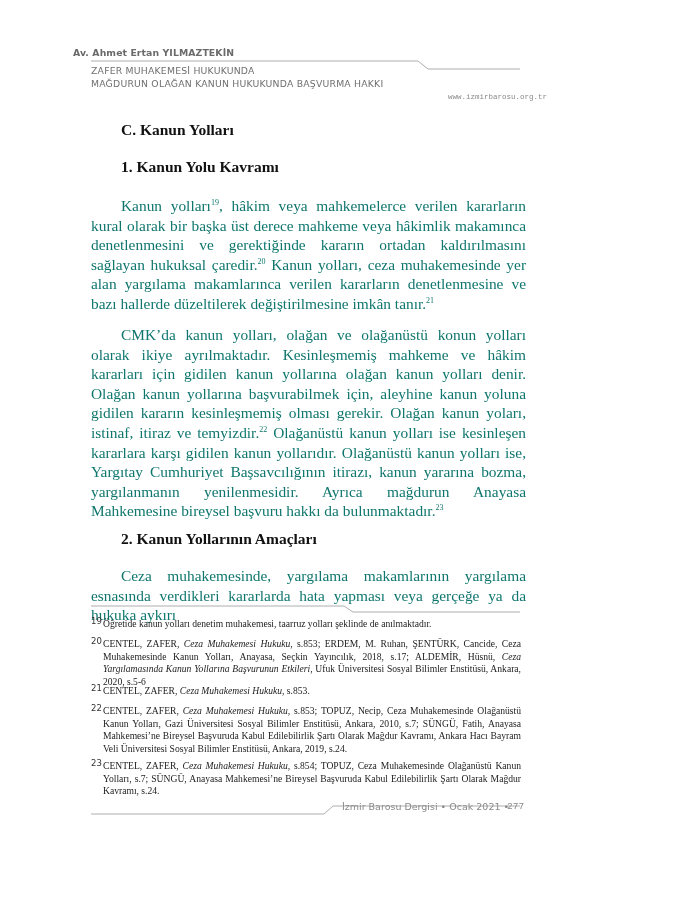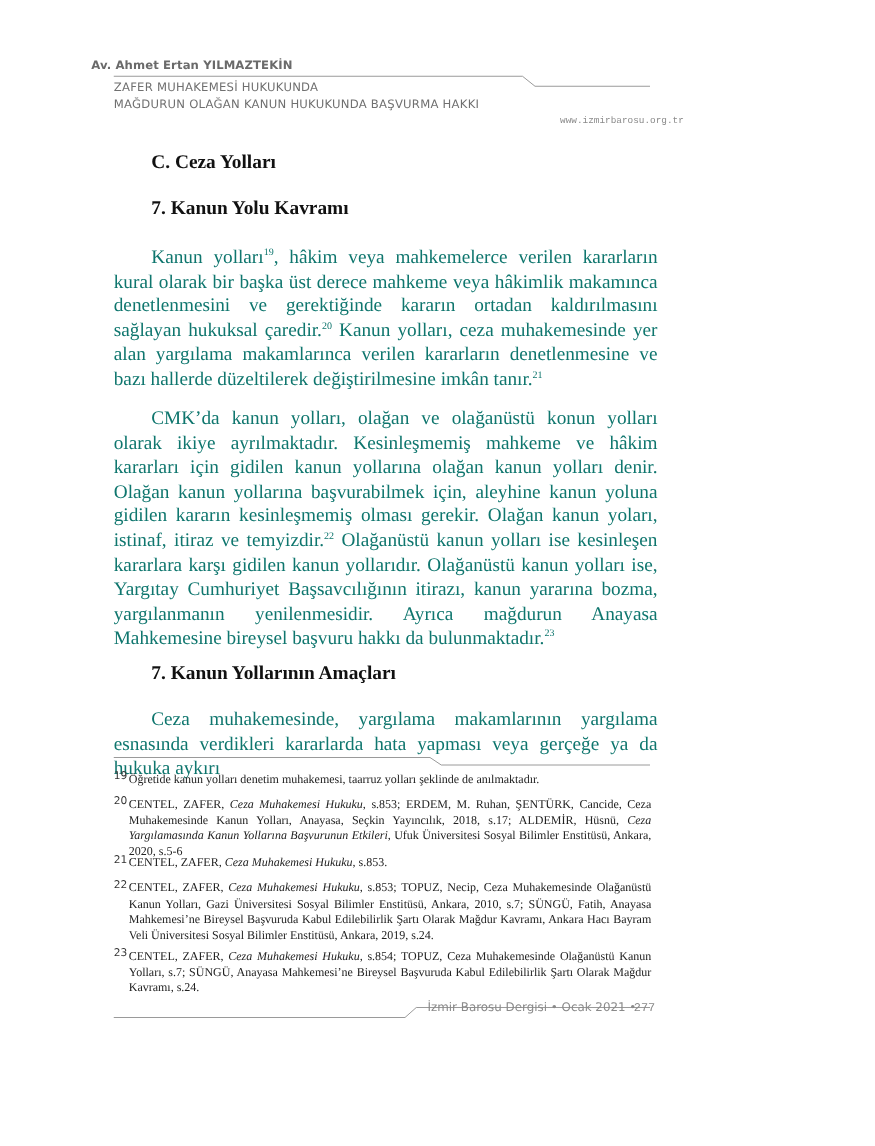--- a/index.html
+++ b/index.html
@@ -37,32 +37,32 @@
 <div class="abs hdr-title1">ZAFER MUHAKEMESİ HUKUKUNDA</div>
 <div class="abs hdr-title2">MAĞDURUN OLAĞAN KANUN HUKUKUNDA BAŞVURMA HAKKI</div>
 <div class="abs hdr-url">www.izmirbarosu.org.tr</div>
 
 <svg class="rule">
   <polyline points="91,61 418,61 428,69 520,69" fill="none" stroke="#9a9a9a" stroke-width="0.8"></polyline>
   <polyline points="91,606 344,606 353,612 520,612" fill="none" stroke="#9a9a9a" stroke-width="0.8"></polyline>
   <polyline points="91,814 324,814 333,806 520,806" fill="none" stroke="#9a9a9a" stroke-width="0.8"></polyline>
 </svg>
 
-<div class="abs heading" style="left:121px; top:121px;">C. Ceza Yolları</div>
-<div class="abs heading" style="left:121px; top:158px;">7. Kanun Yolu Kavramı</div>
+<div class="abs heading" style="left:121px; top:121px;">C. Kanun Yolları</div>
+<div class="abs heading" style="left:121px; top:158px;">1. Kanun Yolu Kavramı</div>
 
 <div class="abs para" style="top:196px;">
   <p><span>Kanun yolları</span><sup>19</sup><span>, hâkim veya mahkemelerce verilen kararların kural olarak bir başka üst derece mahkeme veya hâkimlik makamınca denetlenmesini ve gerektiğinde kararın ortadan kaldırılmasını sağlayan hukuksal çaredir.</span><sup>20</sup><span> Kanun yolları, ceza muhakemesinde yer alan yargılama makamlarınca verilen kararların denetlenmesine ve bazı hallerde düzeltilerek değiştirilmesine imkân tanır.</span><sup>21</sup></p>
 </div>
 
 <div class="abs para" style="top:325px;">
   <p><span>CMK’da kanun yolları, olağan ve olağanüstü konun yolları olarak ikiye ayrılmaktadır. Kesinleşmemiş mahkeme ve hâkim kararları için gidilen kanun yollarına olağan kanun yolları denir. Olağan kanun yollarına başvurabilmek için, aleyhine kanun yoluna gidilen kararın kesinleşmemiş olması gerekir. Olağan kanun yoları, istinaf, itiraz ve temyizdir.</span><sup>22</sup><span> Olağanüstü kanun yolları ise kesinleşen kararlara karşı gidilen kanun yollarıdır. Olağanüstü kanun yolları ise, Yargıtay Cumhuriyet Başsavcılığının itirazı, kanun yararına bozma, yargılanmanın yenilenmesidir. Ayrıca mağdurun Anayasa Mahkemesine bireysel başvuru hakkı da bulunmaktadır.</span><sup>23</sup></p>
 </div>
 
-<div class="abs heading" style="left:121px; top:530px;">7. Kanun Yollarının Amaçları</div>
+<div class="abs heading" style="left:121px; top:530px;">2. Kanun Yollarının Amaçları</div>
 
 <div class="abs para" style="top:566px;">
   <p>Ceza muhakemesinde, yargılama makamlarının yargılama esnasında verdikleri kararlarda hata yapması veya gerçeğe ya da hukuka aykırı</p>
 </div>
 
 <div class="abs fn" style="top:618px;">
   <span class="num">19</span>
   <span class="txt">Öğretide kanun yolları denetim muhakemesi, taarruz yolları şeklinde de anılmaktadır.</span>
 </div>
 

